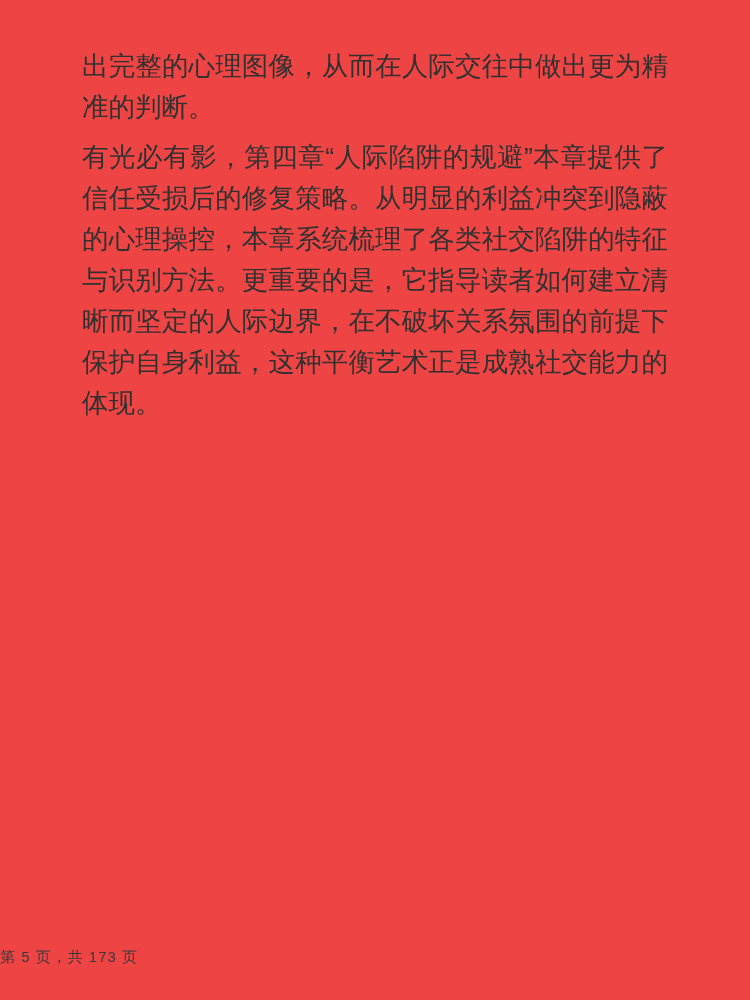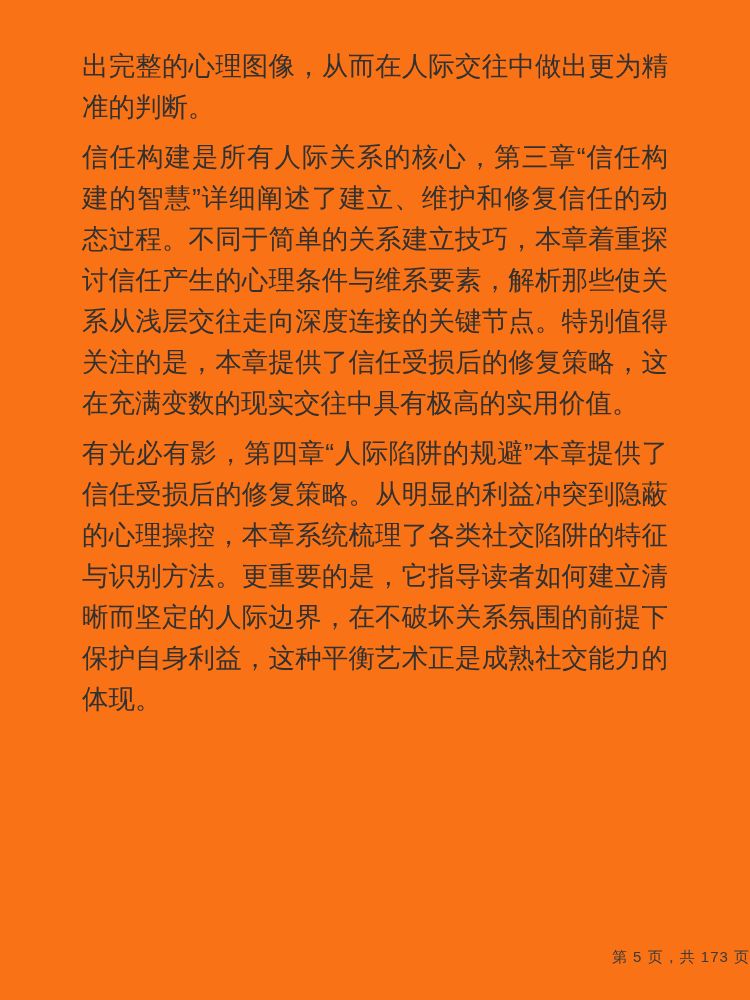--- a/index.html
+++ b/index.html
@@ -4,21 +4,21 @@
 <style>
   html, body {
     margin: 0;
     padding: 0;
     background: #ffffff;
   }
   .page {
     position: relative;
     width: 750px;
     height: 1000px;
-    background: #f97316;
+    background: #ef4444;
     overflow: hidden;
     font-family: "Liberation Sans", sans-serif;
   }
   .content {
     position: absolute;
     top: 46px;
     left: 82px;
     width: 586px;
     color: #313131;
     font-size: 26.5px;
@@ -28,32 +28,31 @@
   }
   .content p {
     margin: 0 0 9px 0;
     word-break: break-all;
   }
   .footer {
     position: absolute;
     left: 0;
     bottom: 33px;
     width: 100%;
-    text-align: right;
+    text-align: left;
     font-size: 15px;
     color: #3a3a3a;
     letter-spacing: 1px;
   }
 </style>
 </head>
 <body>
 
 <div class="page">
   <div class="content">
     <p>出完整的心理图像，从而在人际交往中做出更为精准的判断。</p>
-    <p>信任构建是所有人际关系的核心，第三章“信任构建的智慧”详细阐述了建立、维护和修复信任的动态过程。不同于简单的关系建立技巧，本章着重探讨信任产生的心理条件与维系要素，解析那些使关系从浅层交往走向深度连接的关键节点。特别值得关注的是，本章提供了信任受损后的修复策略，这在充满变数的现实交往中具有极高的实用价值。</p>
     <p>有光必有影，第四章“人际陷阱的规避”本章提供了信任受损后的修复策略。从明显的利益冲突到隐蔽的心理操控，本章系统梳理了各类社交陷阱的特征与识别方法。更重要的是，它指导读者如何建立清晰而坚定的人际边界，在不破坏关系氛围的前提下保护自身利益，这种平衡艺术正是成熟社交能力的体现。</p>
   </div>
 
   <div class="footer">
     <span>第 5 页，共 173 页</span>
   </div>
 </div>
 
 </body></html>

